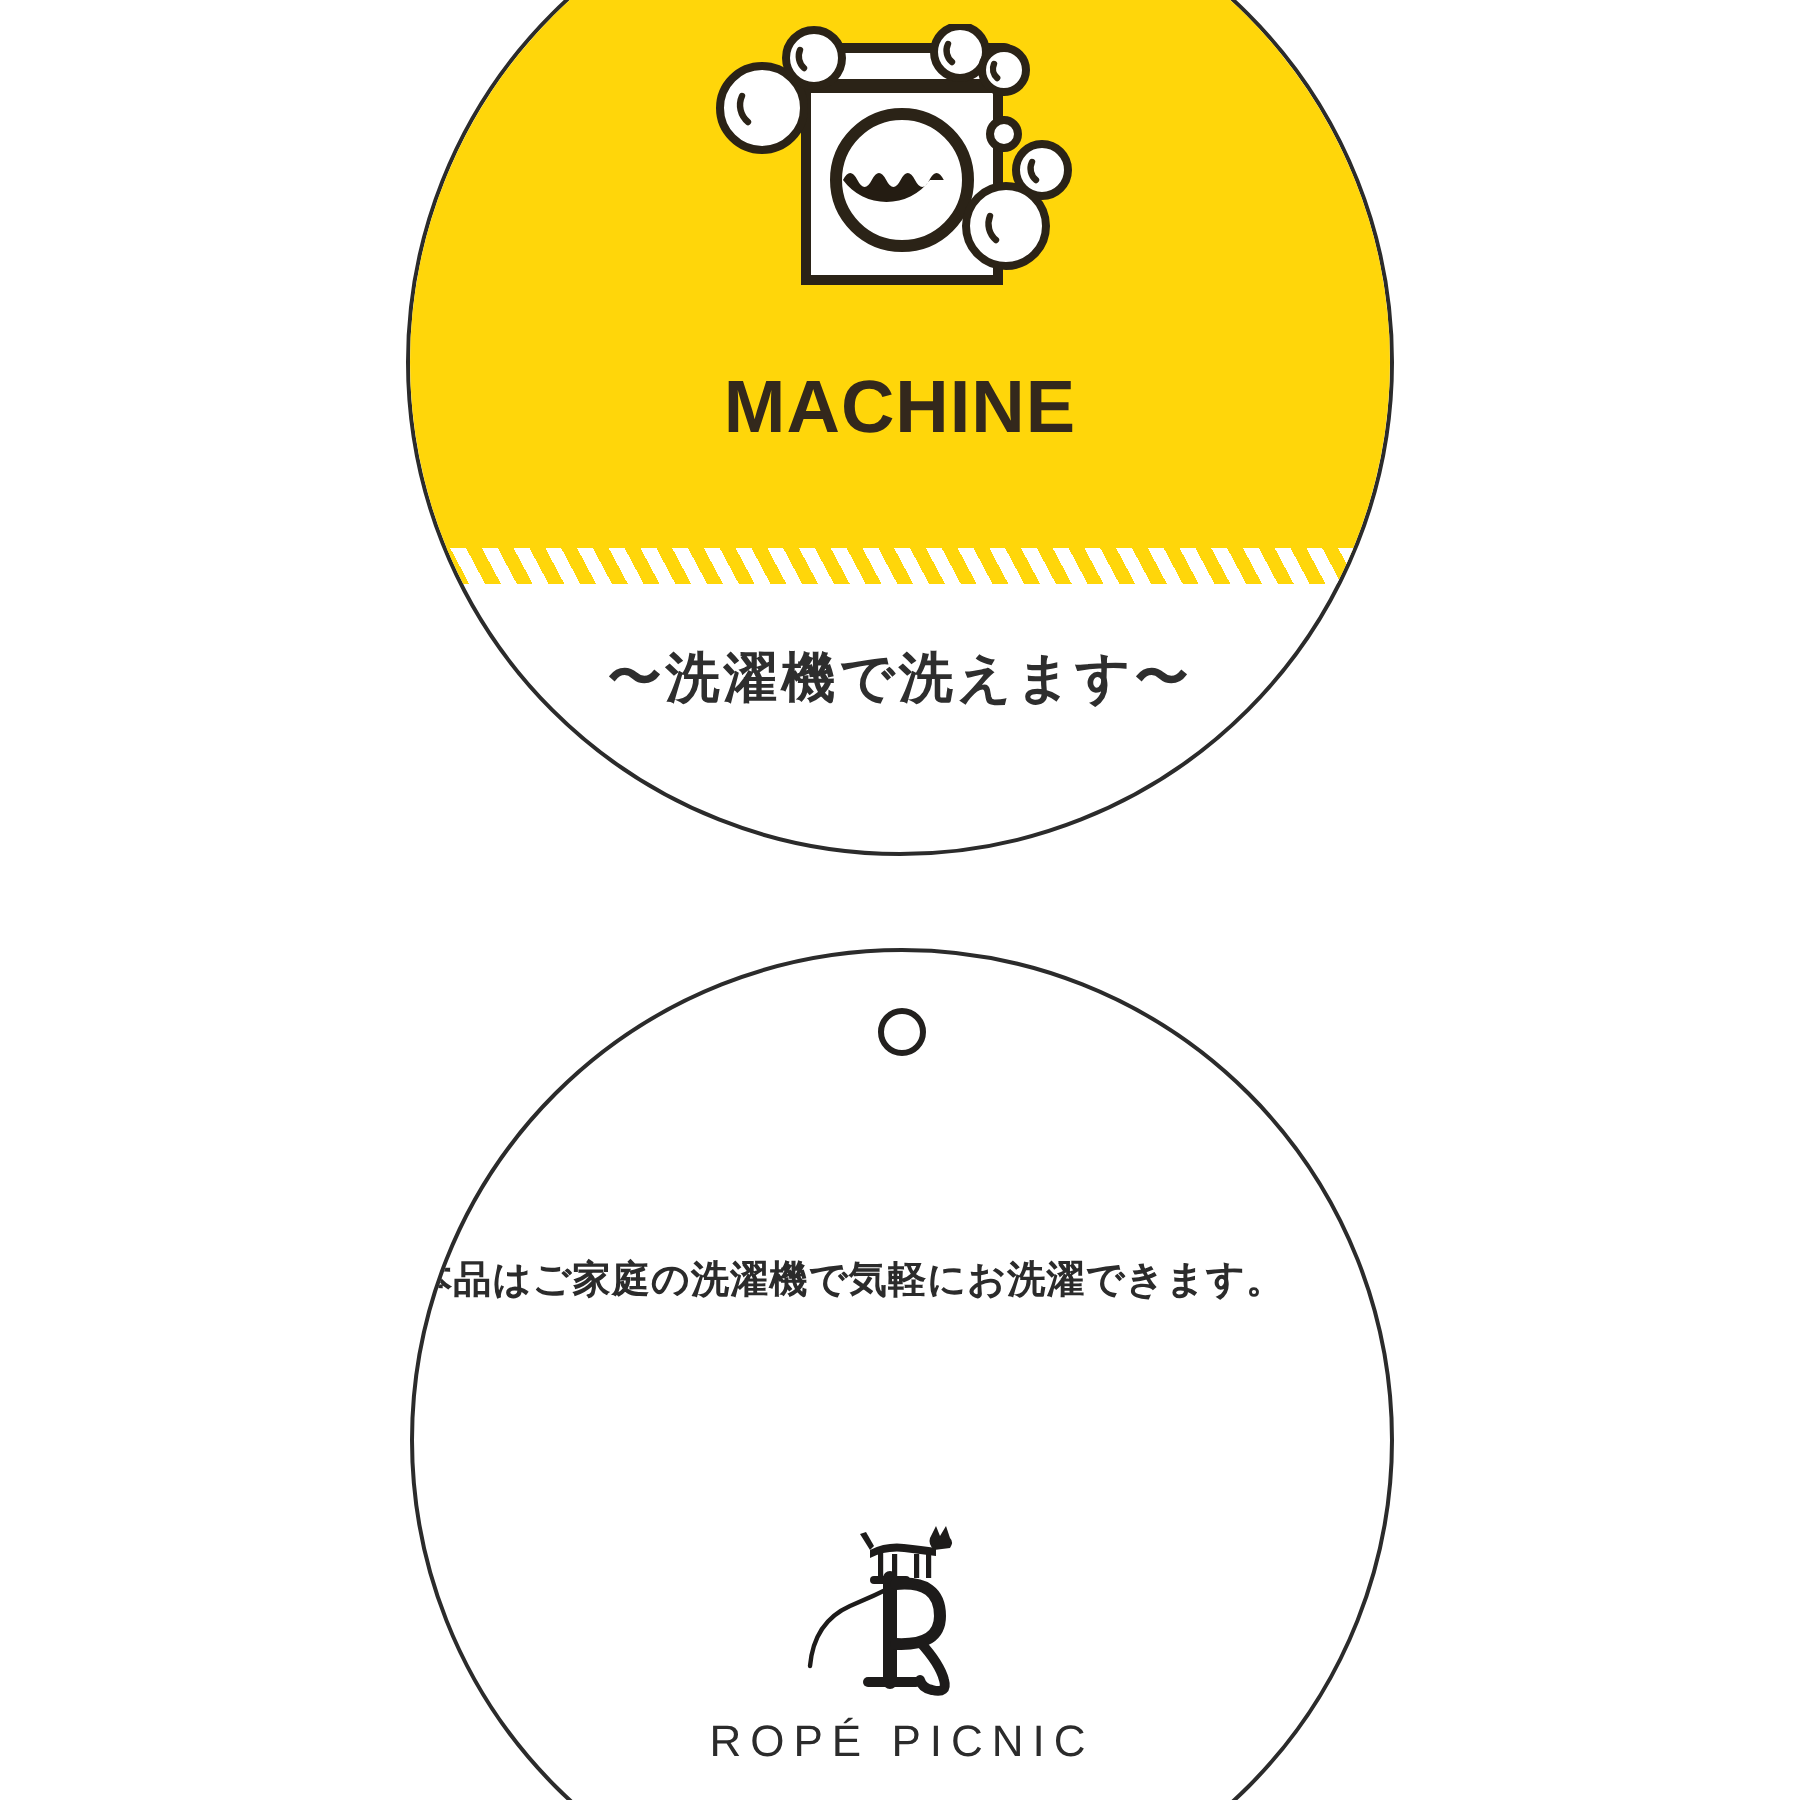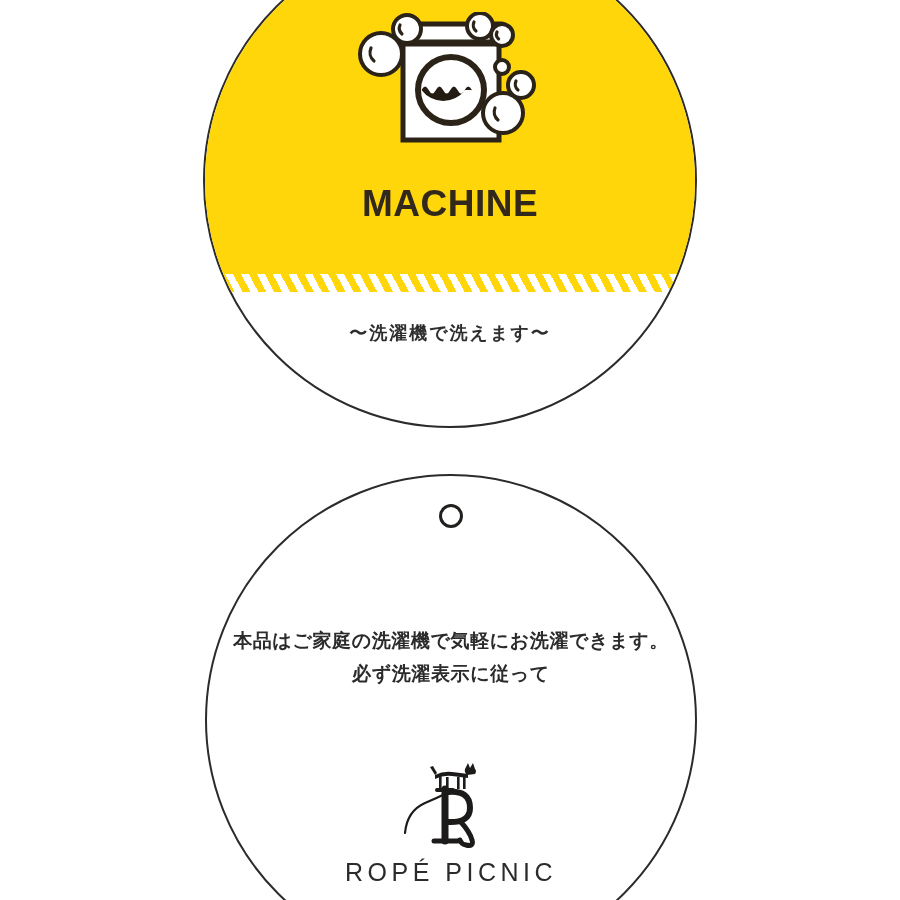--- a/index.html
+++ b/index.html
@@ -76,21 +76,21 @@
   }
   #machine-title .ln { display: block; }
 
   #upper-jp {
     position: absolute;
     left: 0;
     right: 0;
     top: 385px;
     text-align: center;
     color: #2e2e2e;
-    font-size: 18px;
+    font-size: 27px;
     letter-spacing: 2px;
     font-weight: 700;
     font-family: "DejaVu Sans", sans-serif;
   }
 
   
   #tag-lower {
     position: absolute;
     left: 205px;
     top: 474px;
@@ -112,21 +112,21 @@
     border-radius: 50%;
     border: 3px solid #22201e;
     background: #ffffff;
     box-sizing: border-box;
   }
   #lower-body {
     position: absolute;
     left: 0;
     right: 0;
     top: 148px;
-    text-align: center;
+    text-align: left;
     color: #2b2b2b;
     font-size: 19px;
     line-height: 33px;
     font-weight: 700;
     letter-spacing: 0.6px;
     font-family: "DejaVu Sans", sans-serif;
   }
   #lower-body .ln { display: block; }
 
   #brand-mark {
@@ -137,21 +137,21 @@
     width: 120px;
     height: 96px;
   }
   #brand-name {
     position: absolute;
     left: 0;
     right: 0;
     top: 382px;
     text-align: center;
     color: #2b2b2b;
-    font-size: 25px;
+    font-size: 22px;
     letter-spacing: 4.5px;
     font-weight: 400;
     font-family: "Liberation Sans", sans-serif;
   }
 </style>
 </head>
 <body>
 
 <div id="page">
 
@@ -199,21 +199,20 @@
 
     <div id="upper-jp">〜洗濯機で洗えます〜</div>
   </div>
 
   <div id="tag-lower">
 
     <div id="punch-hole"></div>
 
     <div id="lower-body">
       <span class="ln">本品はご家庭の洗濯機で気軽にお洗濯できます。</span>
-      <span class="ln">必ず洗濯表示に従って</span>
     </div>
 
     <svg id="brand-mark" viewBox="0 0 120 96">
 
       <g fill="#1d1b1a">
 
         <path d="M44,16 q8,-4 17,-3 q9,1 16,2 l0,4 q-8,-1 -16,-2 q-9,-1 -17,3 Z"></path>
 
         <path d="M74,10 l3,-6 l2,5 l3,-5 l2,6 q2,2 0,5 l-8,1 q-3,-3 -2,-6 Z"></path>
 

